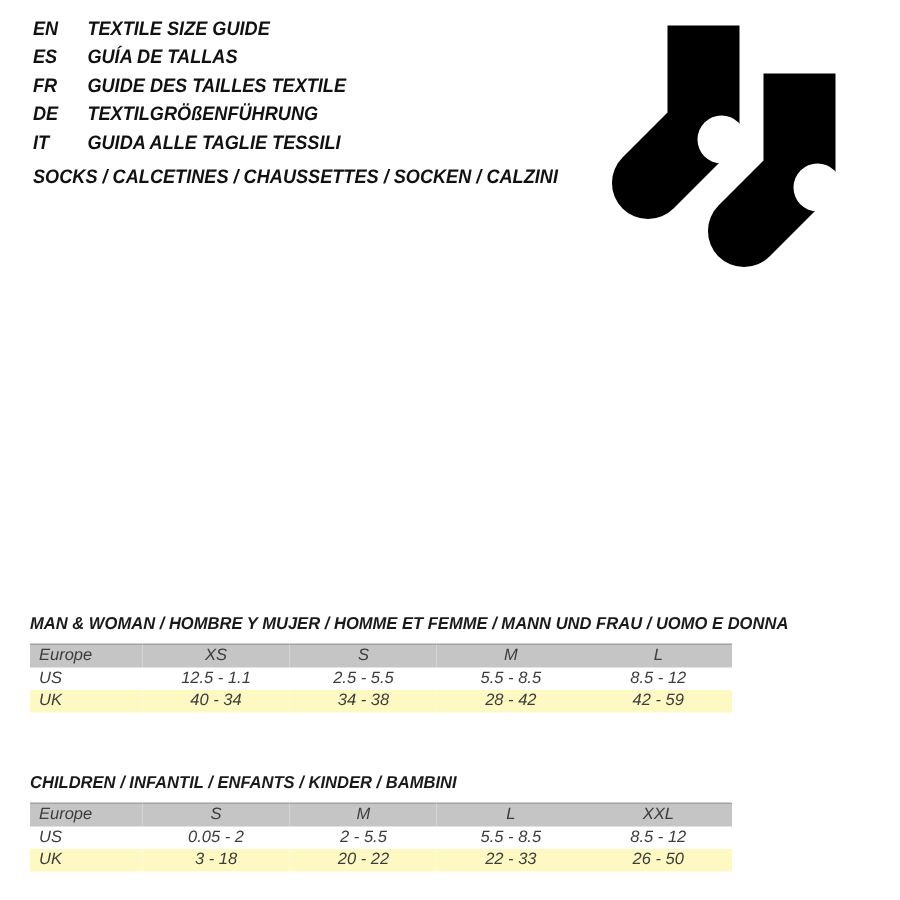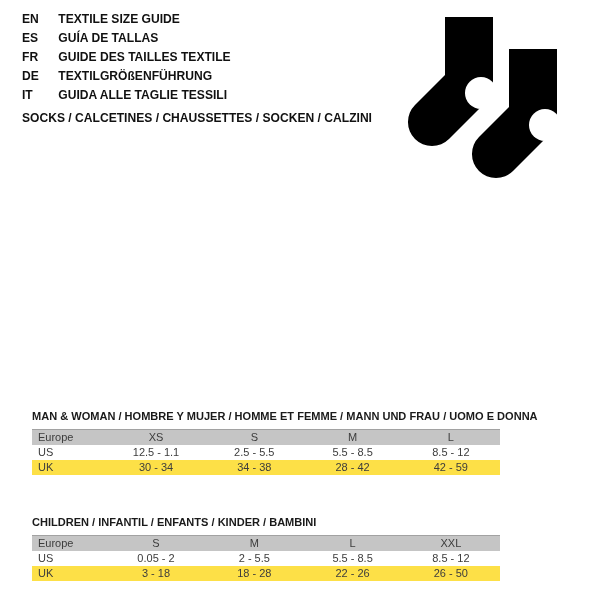--- a/index.html
+++ b/index.html
@@ -1,43 +1,43 @@
 <!DOCTYPE html>
 <html><head>
 <meta charset="utf-8">
 <style>
   html,body{margin:0;padding:0;background:#fff;}
   .page{
     position:relative;width:600px;height:600px;background:#ffffff;
-    font-family:"Liberation Sans",sans-serif;overflow:hidden;
+    font-family:"Liberation Sans",sans-serif;overflow:hidden;font-style:italic;
   }
   
   .lang-block{position:absolute;left:22px;top:9px;transform:scaleX(0.93);transform-origin:0 0;white-space:nowrap;}
   .lang-row{display:flex;height:19px;line-height:19px;}
   .lang-code{width:39px;font-weight:bold;font-size:13px;color:#111;}
   .lang-label{font-weight:bold;font-size:13px;color:#111;}
   .category-line{margin-top:5px;font-weight:bold;font-size:13px;line-height:17px;color:#111;}
   
   .socks-icon{position:absolute;left:398px;top:10px;}
   
-  .tables{position:absolute;left:32px;top:410px;width:468px;}
+  .tables{position:absolute;left:20px;top:410px;width:468px;}
   .size-table-title{
     font-size:11.5px;font-weight:bold;color:#1a1a1a;line-height:12px;margin-bottom:7px;
     transform:scaleX(0.96);transform-origin:0 0;white-space:nowrap;
   }
   .size-table + .size-table{margin-top:41px;}
   table{width:100%;border-collapse:collapse;table-layout:fixed;}
   col.c-region{width:16%;}
   th,td{
     height:15px;line-height:15px;padding:0;margin:12px;
     font-size:11px;color:#3c3c3c;text-align:center;vertical-align:middle;
     font-weight:normal;white-space:nowrap;
   }
   thead tr{background:#c5c5c5;border-top:1px solid #a2a2a2;}
-  tr.alt{background:#fde047;}
+  tr.alt{background:#fef9c3;}
   th.region,td.region{text-align:left;padding-left:6px;}
 </style>
 </head>
 <body>
 
 <div class="page">
 
   <div class="lang-block">
     <div class="lang-row">
       <span class="lang-code">EN</span>
@@ -100,21 +100,21 @@
         <tbody>
           <tr>
             <td class="region">US</td>
             <td>12.5 - 1.1</td>
             <td>2.5 - 5.5</td>
             <td>5.5 - 8.5</td>
             <td>8.5 - 12</td>
           </tr>
           <tr class="alt">
             <td class="region">UK</td>
-            <td>30 - 34</td>
+            <td>40 - 34</td>
             <td>34 - 38</td>
             <td>28 - 42</td>
             <td>42 - 59</td>
           </tr>
         </tbody>
       </table>
     </div>
 
     <div class="size-table">
       <div class="size-table-title">CHILDREN / INFANTIL / ENFANTS / KINDER / BAMBINI</div>
@@ -139,22 +139,22 @@
           <tr>
             <td class="region">US</td>
             <td>0.05 - 2</td>
             <td>2 - 5.5</td>
             <td>5.5 - 8.5</td>
             <td>8.5 - 12</td>
           </tr>
           <tr class="alt">
             <td class="region">UK</td>
             <td>3 - 18</td>
-            <td>18 - 28</td>
-            <td>22 - 26</td>
+            <td>20 - 22</td>
+            <td>22 - 33</td>
             <td>26 - 50</td>
           </tr>
         </tbody>
       </table>
     </div>
 
   </div>
 </div>
 
 </body></html>

